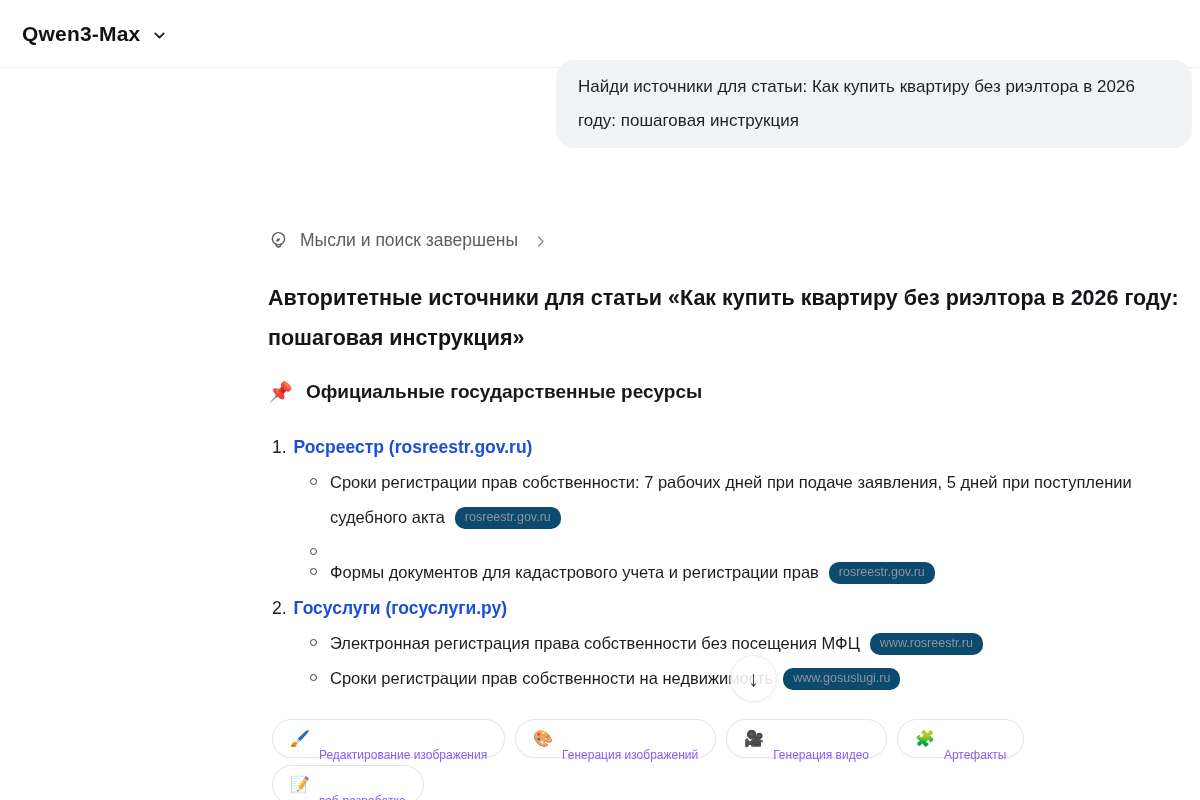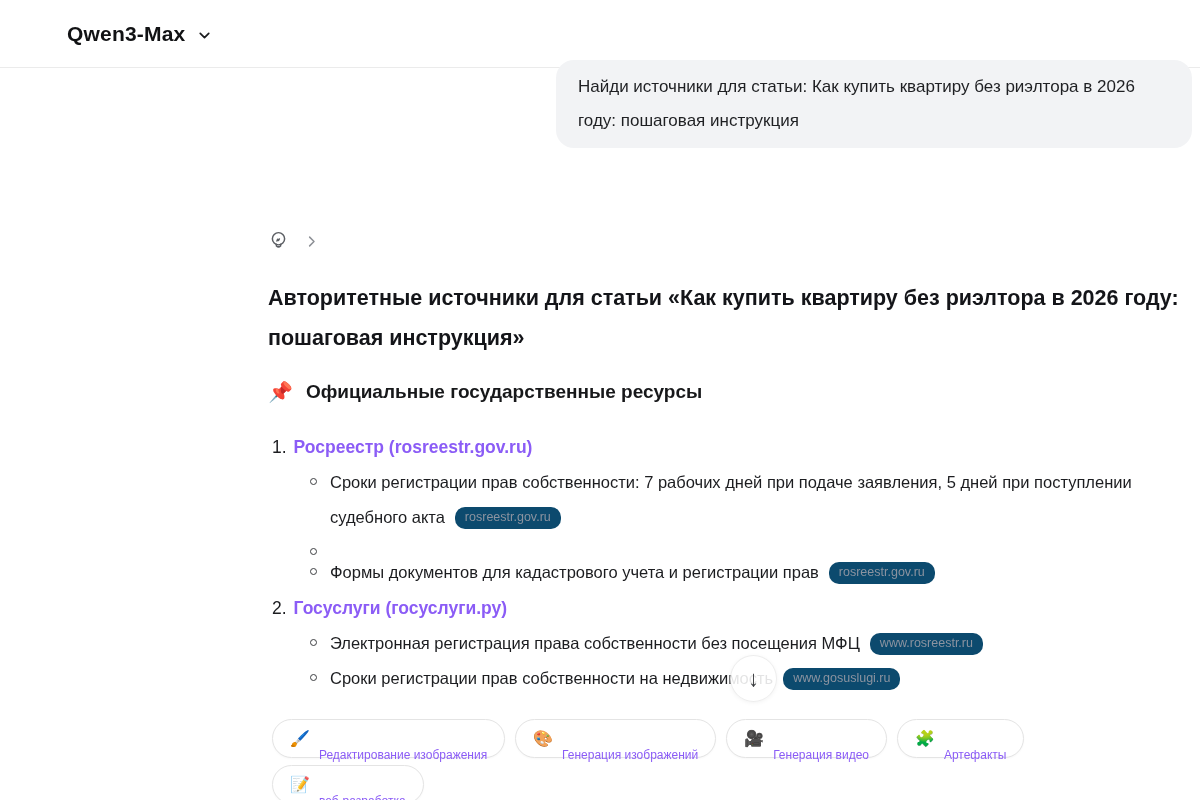--- a/index.html
+++ b/index.html
@@ -1,21 +1,21 @@
 <!DOCTYPE html>
 <html><head>
 <meta charset="utf-8">
 <style>
   * { margin:0; padding:0; box-sizing:border-box; }
   html,body { width:1200px; height:800px; overflow:hidden; background:#ffffff;
     font-family:"Liberation Sans","DejaVu Sans",sans-serif; }
 
   
   .topbar { position:absolute; left:0; top:0; width:1200px; height:68px;
-    background:#ffffff; border-bottom:1px solid #ebebeb; display:flex; align-items:center;padding-left:45px; }
+    background:#ffffff; border-bottom:1px solid #ebebeb; display:flex; align-items:center; }
   .model-selector { display:flex; align-items:center; gap:10px; margin-left:14px;
     cursor:pointer; padding:6px 8px; border-radius:8px; }
   .model-name { font-size:21px; font-weight:600; color:#111214; letter-spacing:0.2px; }
   .model-selector svg { margin-top:3px; }
 
   
   .bubble { position:absolute; left:556px; right:8px; top:60px;
     background:#f2f3f5; border-radius:18px; padding:10px 22px;
     font-size:17px; line-height:34px; color:#1f2023; }
 
@@ -26,21 +26,21 @@
 
   
   .answer { position:absolute; left:268px; top:278px; width:940px; color:#17181a; }
   .answer h1 { font-size:21.5px; line-height:40px; font-weight:700; color:#141519; width:935px; }
   .section-head { margin-top:18px; display:flex; align-items:center; gap:13px;
     font-size:19px; font-weight:700; color:#17181a; height:32px; }
   .pin { font-size:20px; color:#e0245e; }
   .sources { margin-top:24px; }
   .src-title { display:flex; gap:7px; font-size:17.5px; line-height:30px; margin:3px 0 3px 4px; }
   .src-title .num { font-weight:400; color:#1c1d20; }
-  .src-title .nm { font-weight:700; color:#8b5cf6; }
+  .src-title .nm { font-weight:700; color:#1d4ed8; }
   .pt { display:flex; gap:13px; margin-left:42px; }
   .pt .mk { flex:0 0 auto; width:7px; height:7px; border:1.5px solid #3d3f42;
     border-radius:50%; margin-top:13px; }
   .pt .pt-text { font-size:16.5px; line-height:35px; color:#1c1d20; max-width:818px; }
   .badge { display:inline-block; background:#0c4a6e; color:#8b93a0; font-size:12.5px;
     line-height:1; padding:4px 10px 5px; border-radius:10px; margin-left:10px;
     white-space:nowrap; vertical-align:2px; cursor:pointer; }
 
   
   .scroll-btn { position:absolute; left:730px; top:655px; width:47px; height:47px;
@@ -77,20 +77,21 @@
 <div class="bubble">Найди источники для статьи: Как купить квартиру без риэлтора в 2026 году: пошаговая инструкция</div>
 
 <div class="thought">
   <span>
     <svg width="21" height="21" viewBox="0 0 24 24" fill="none" stroke="#5b5e63" stroke-width="1.7" stroke-linecap="round" stroke-linejoin="round">
       <circle cx="12" cy="10" r="7"></circle>
       <path d="M9.6 16.4 L9.6 18.2 M14.4 16.4 L14.4 18.2 M9.6 18.2 Q12 20.4 14.4 18.2"></path>
       <path d="M10.2 12.5 L11 10.5 L12 12 L13 10.2"></path>
     </svg>
   </span>
+  <span>Мысли и поиск завершены</span>
   <span class="chev">
     <svg width="15" height="15" viewBox="0 0 24 24" fill="none" stroke="#8d9096" stroke-width="2.4" stroke-linecap="round" stroke-linejoin="round">
         <polyline points="9 5 16 12 9 19"></polyline>
       </svg>
   </span>
 </div>
 
 <div class="answer">
   <h1>Авторитетные источники для статьи «Как купить квартиру без риэлтора в 2026 году: пошаговая инструкция»</h1>
 

